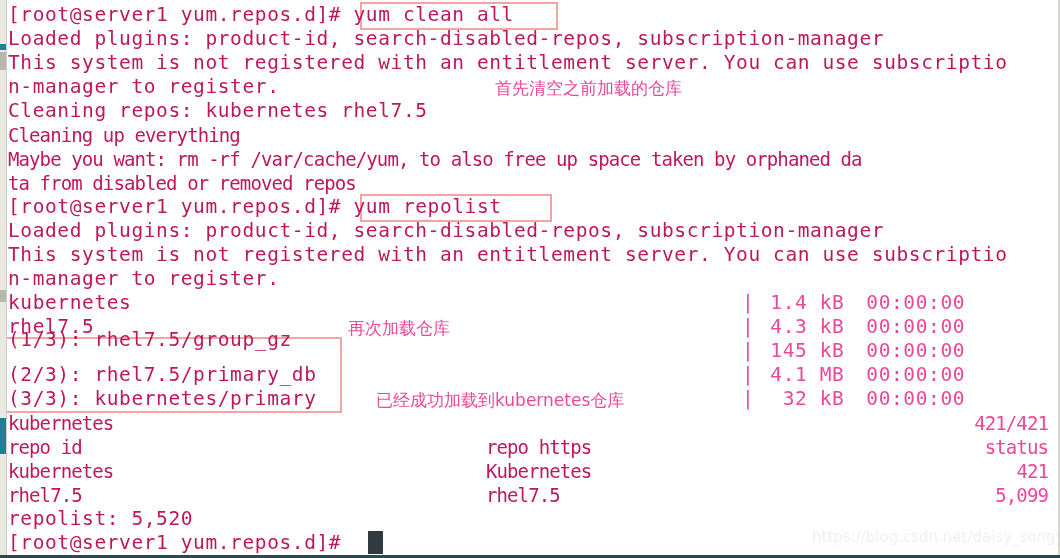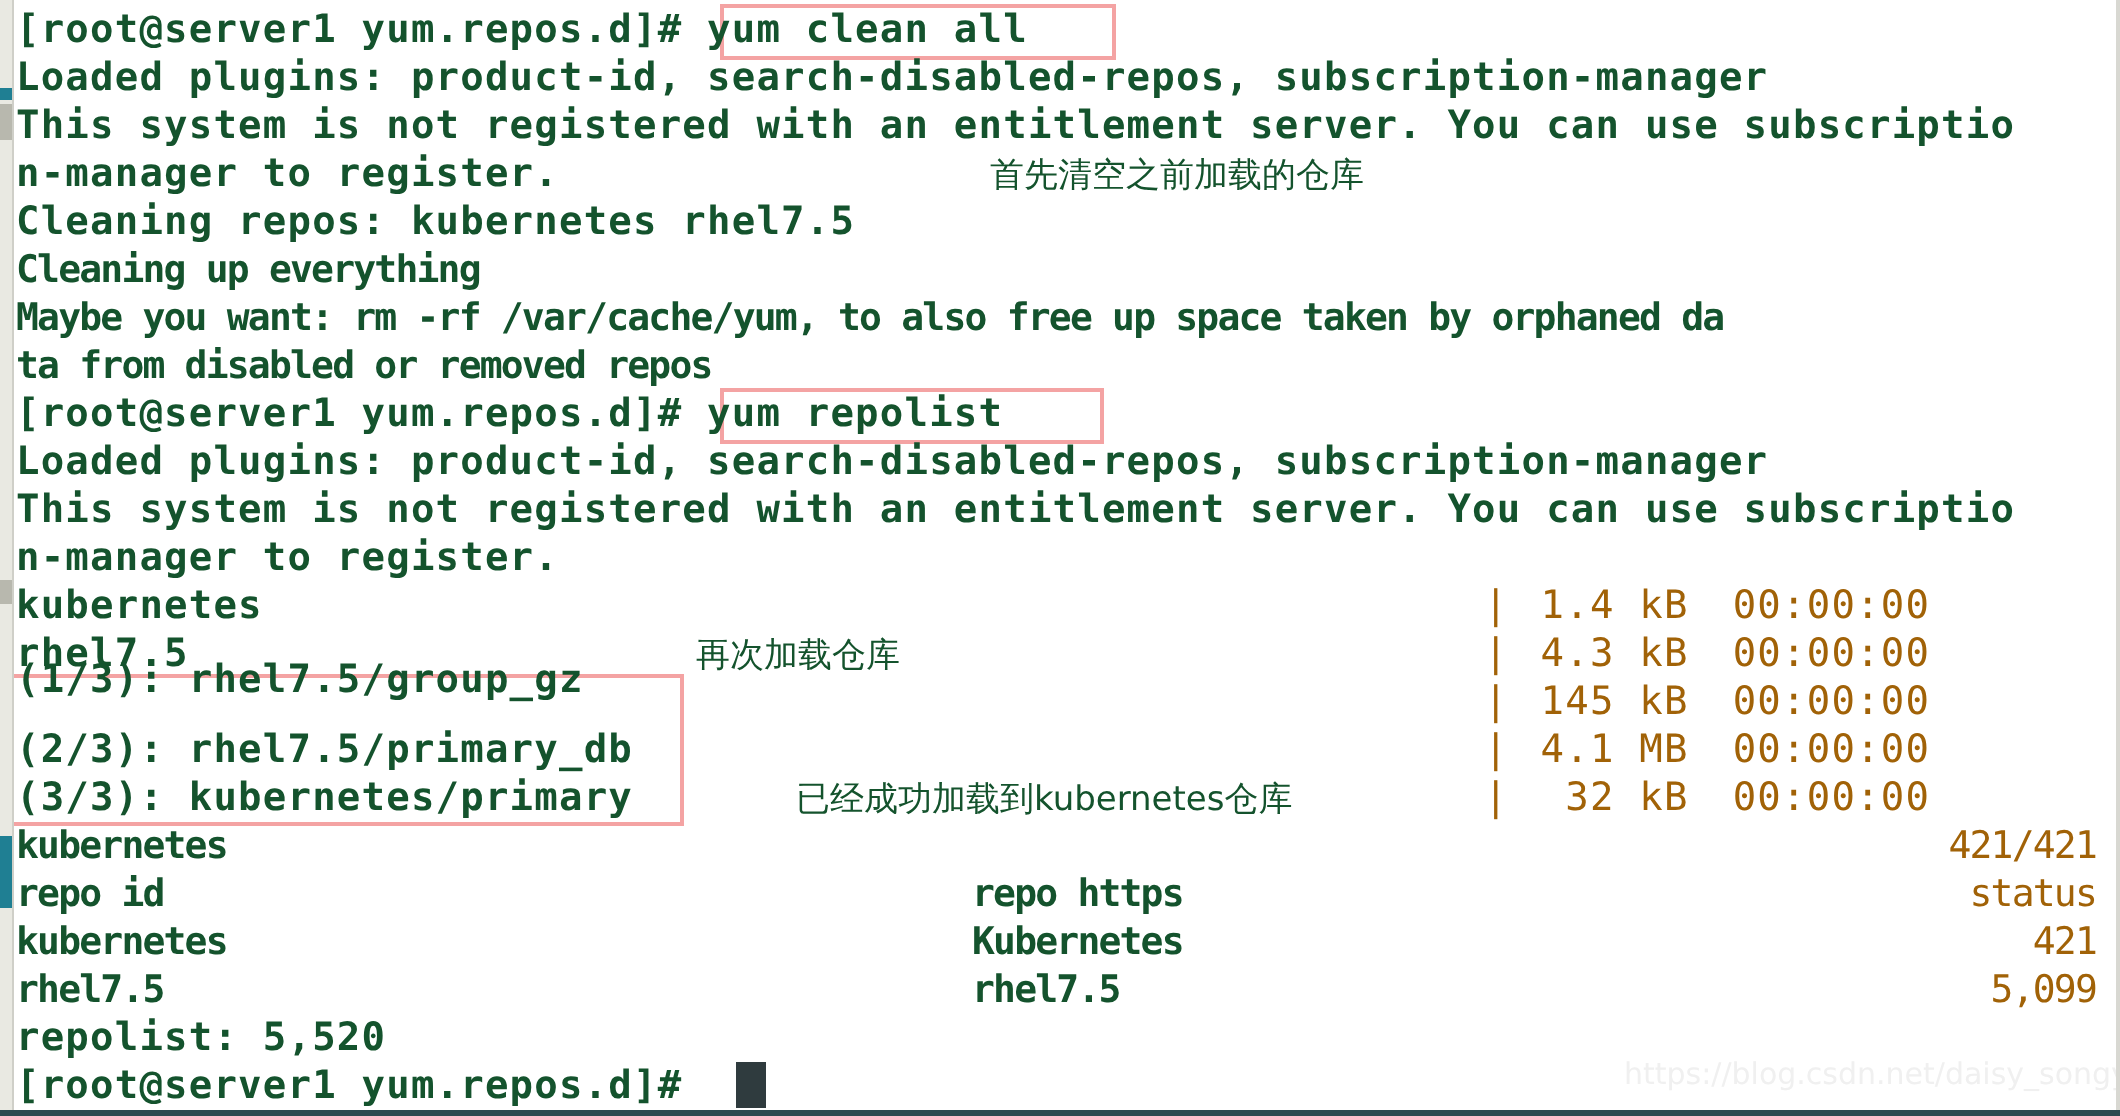--- a/index.html
+++ b/index.html
@@ -47,50 +47,49 @@
     position: absolute;
     right: 0; top: 0;
     width: 2px; height: 558px;
     background: #d8d8d2;
     z-index: 4;
   }
   .term-line {
     position: absolute;
     left: 8px;
     white-space: pre;
-    color: #14532d;
+    color: #be185d;
     font-size: 19px;
     line-height: 24px;
     letter-spacing: 0px;
     z-index: 2;
-    font-weight: bold;
   }
   
   .wide {
     font-size: 19.5px;
     letter-spacing: 0.6px;
   }
   
   .narrow {
     font-size: 19px;
     letter-spacing: -0.9px;
   }
   .col-right {
     position: absolute;
     white-space: pre;
-    color: #a16207;
+    color: #ec4899;
     font-size: 19.5px;
     line-height: 24px;
     letter-spacing: 0.6px;
     text-align: right;
     z-index: 2;
   }
   .annot {
     position: absolute;
-    color: #14532d;
+    color: #ec4899;
     font-family: "DejaVu Sans", "Liberation Sans", sans-serif;
     font-size: 17px;
     line-height: 20px;
     white-space: pre;
     z-index: 3;
   }
   .redbox {
     position: absolute;
     border: 2px solid #f4a3a3;
     box-sizing: border-box;
@@ -173,20 +172,20 @@
   <div id="right-host">
       <div class="col-right narrow" style="top: 411px; right: 12px; letter-spacing: -0.9px; font-size: 19px;">421/421</div>
       <div class="col-right narrow" style="top: 435px; right: 12px; letter-spacing: -0.9px; font-size: 19px;">status</div>
       <div class="col-right narrow" style="top: 459px; right: 12px; letter-spacing: -0.9px; font-size: 19px;">421</div>
       <div class="col-right narrow" style="top: 483px; right: 12px; letter-spacing: -0.9px; font-size: 19px;">5,099</div>
     </div>
 
   <div id="annot-host">
       <div class="annot" style="left: 495px; top: 78px;">首先清空之前加载的仓库</div>
       <div class="annot" style="left: 348px; top: 318px; text-align: right;">再次加载仓库</div>
-      <div class="annot" style="left: 398px; top: 390px;">已经成功加载到kubernetes仓库</div>
+      <div class="annot" style="left: 376px; top: 390px;">已经成功加载到kubernetes仓库</div>
     </div>
 
   <div id="cursor-block" style="left: 368px; top: 531px; width: 15px; height: 23px; background: rgb(47, 59, 62);"></div>
 
   <div id="watermark" style="left: 812px; top: 528px; color: rgb(240, 240, 240);">https://blog.csdn.net/daisy_songyr</div>
 
 </div>
 
 </body></html>

